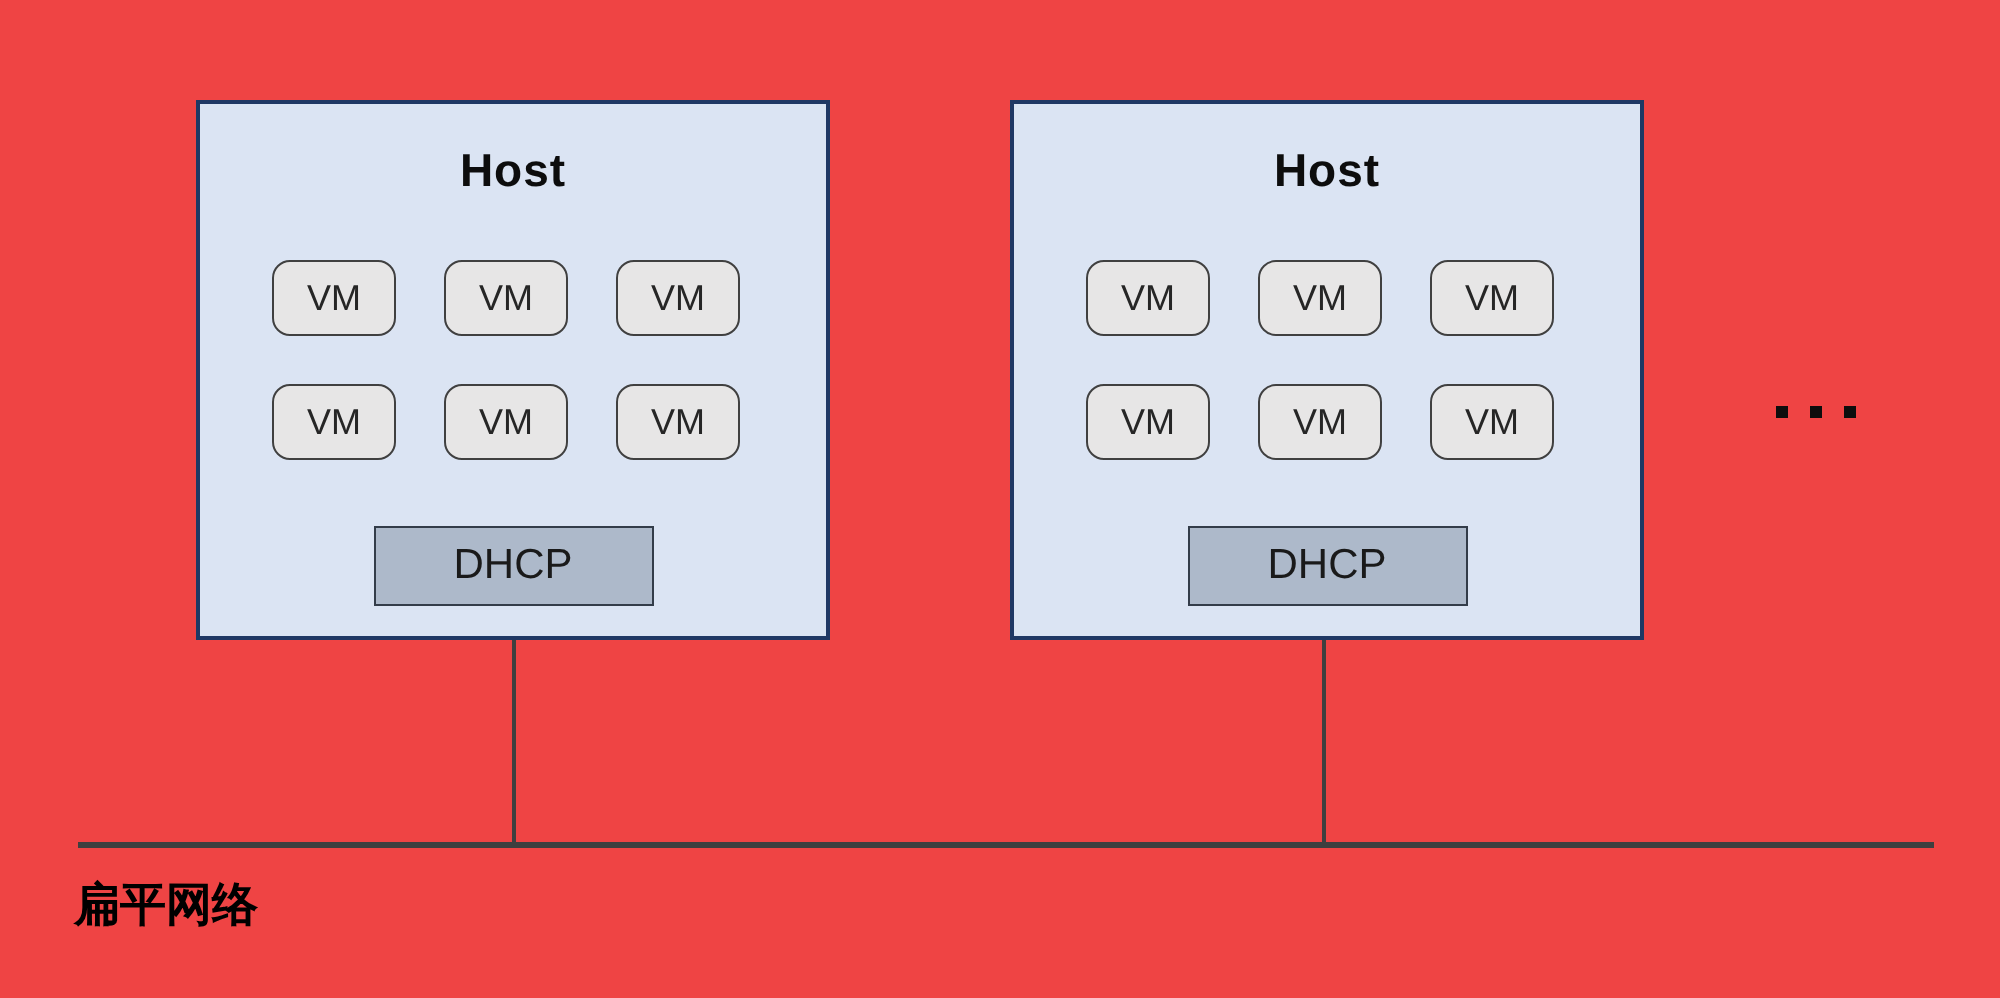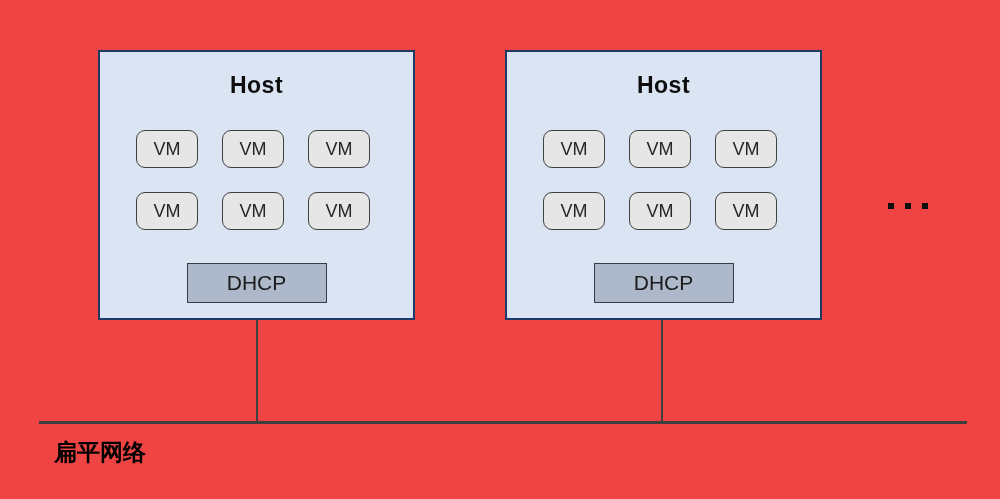--- a/index.html
+++ b/index.html
@@ -94,21 +94,20 @@
     height: 3px;
     background: #3f3f3f;
   }
   .network-label {
     position: absolute;
     left: 35px;
     top: 435px;
     font-size: 23px;
     font-weight: bold;
     color: #000000;
-    margin-left: 17px;
   }
   .ellipsis {
     position: absolute;
     left: 886px;
     top: 201px;
     display: flex;
     gap: 11px;
   }
   .ellipsis .dot {
     width: 6px;

